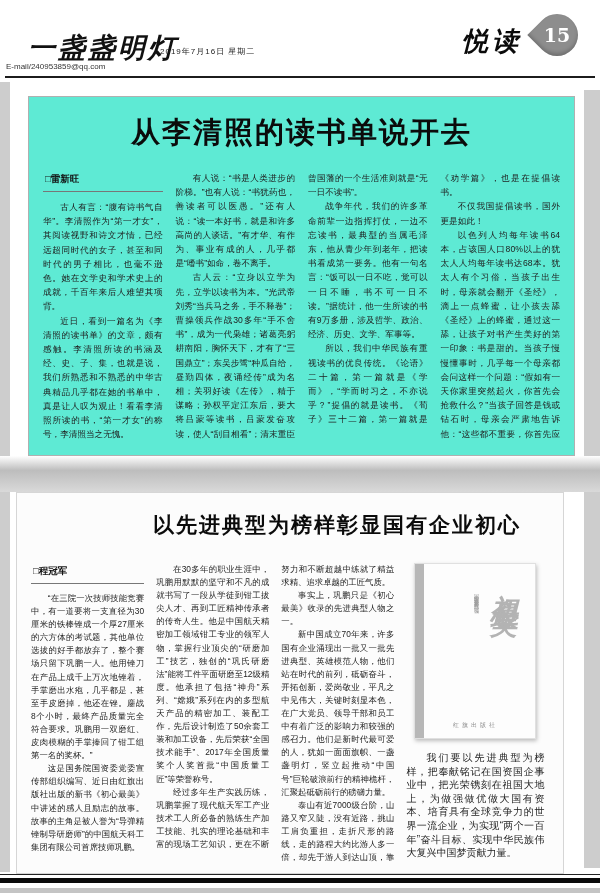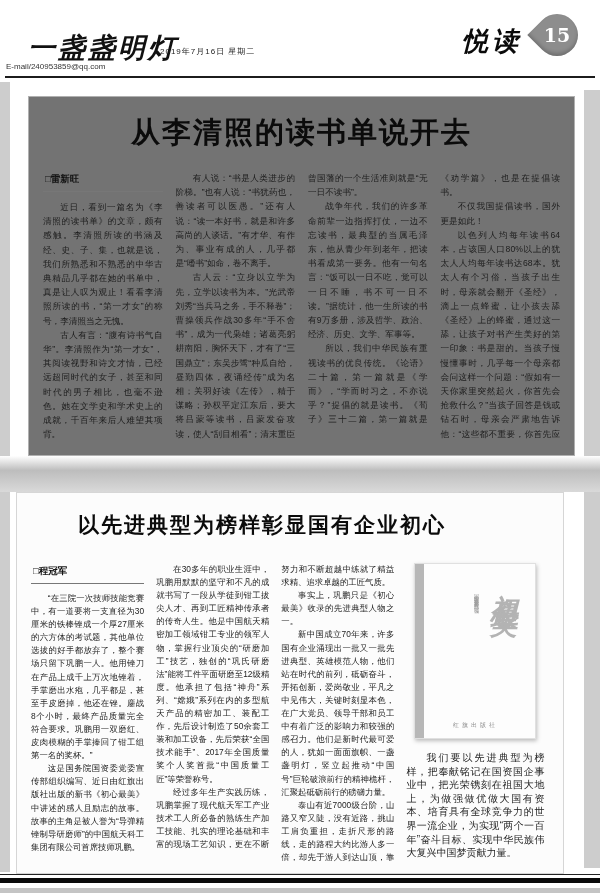--- a/index.html
+++ b/index.html
@@ -27,35 +27,35 @@
   .page-badge { position:absolute; left:536px; top:14px; width:42px; height:42px; background:#8d8d8d;
                 border-radius:50% 50% 50% 0; transform:rotate(45deg);
                 box-shadow:inset -2px -2px 4px rgba(0,0,0,.2); }
   .page-badge span { position:absolute; left:0; top:0; width:42px; height:42px; display:flex;
                      align-items:center; justify-content:center; transform:rotate(-45deg);
                      color:#ffffff; font-family:"DejaVu Serif", serif; font-size:19px; font-weight:bold; }
   .header-rule { position:absolute; left:5px; top:76px; width:590px; height:2px; background:#1c1c1c; }
 
   
   .article-top { position:absolute; left:28px; top:96px; width:547px; height:360px;
-                 border:1px solid #b0b0b0; background:#737373; padding:12px 14px 0 14px; overflow:hidden; }
+                 border:1px solid #b0b0b0; background:#5eead4; padding:12px 14px 0 14px; overflow:hidden; }
   .headline-top { text-align:center; font-size:29px; font-weight:bold; letter-spacing:2px;
                   color:#0b0b0b; font-family:"DejaVu Sans", sans-serif; margin-top:4px; }
   .cols4 { margin-top:18px; height:272px; overflow:hidden;
            column-count:4; column-gap:13px; }
   .byline { font-size:9.5px; font-weight:bold; color:#111; padding:2px 0 5px 2px;
             border-bottom:1px solid #777; margin-bottom:8px; }
   .para { font-size:8.6px; line-height:14.2px; text-align:justify; text-indent:2em; color:#1d1d1d; }
 
   
   .article-bottom { position:absolute; left:16px; top:492px; width:548px; height:382px;
                     border:1px solid #d6d6d6; background:#fcfcfc; padding:10px 12px 0 14px; overflow:hidden; }
   .kicker { font-size:12.5px; font-weight:bold; color:#0c0c0c; letter-spacing:1px; }
   .headline-bottom { font-size:21px; font-weight:bold; letter-spacing:2px; color:#0b0b0b;
-                     font-family:"DejaVu Sans", sans-serif; margin:8px 0 0 47px; }
+                     font-family:"DejaVu Sans", sans-serif; margin:8px 0 0 92px;text-align:center; }
   .bottom-body { display:flex; margin-top:24px; }
   .cols3 { width:372px; height:302px; overflow:hidden; column-count:3; column-gap:12px; }
   .cols3 .para, .closing .para-like { font-size:8.4px; line-height:13.1px; }
   .right-col { width:148px; margin-left:12px; }
 
   .book-cover { position:relative; width:122px; height:176px; margin-left:8px; background:#fdfdfd;
                 border:1px solid #e0e0e0; box-shadow:1px 2px 4px rgba(0,0,0,.25); overflow:hidden; }
   .book-spine { position:absolute; left:0; top:0; width:9px; height:176px; background:#b7b7b7; }
   .book-title { position:absolute; right:14px; top:8px; writing-mode:vertical-rl;
                 font-family:"DejaVu Serif", serif; font-style:italic; font-weight:bold;
@@ -89,22 +89,22 @@
       <span>15</span>
     </div>
     <div class="header-rule"></div>
   </div>
 
   <div class="article-top">
     <div class="headline-top">从李清照的读书单说开去</div>
     <div class="cols4">
       <div class="byline">□雷新旺</div>
       <div>
+          <p class="para">古人有言：“腹有诗书气自华”。李清照作为“第一才女”，其阅读视野和诗文才情，已经远超同时代的女子，甚至和同时代的男子相比，也毫不逊色。她在文学史和学术史上的成就，千百年来后人难望其项背。</p>
           <p class="para">近日，看到一篇名为《李清照的读书单》的文章，颇有感触。李清照所读的书涵及经、史、子、集，也就是说，我们所熟悉和不熟悉的中华古典精品几乎都在她的书单中，真是让人叹为观止！看看李清照所读的书，“第一才女”的称号，李清照当之无愧。</p>
-          <p class="para">古人有言：“腹有诗书气自华”。李清照作为“第一才女”，其阅读视野和诗文才情，已经远超同时代的女子，甚至和同时代的男子相比，也毫不逊色。她在文学史和学术史上的成就，千百年来后人难望其项背。</p>
           <p class="para">有人说：“书是人类进步的阶梯。”也有人说：“书犹药也，善读者可以医愚。”还有人说：“读一本好书，就是和许多高尚的人谈话。”有才华、有作为、事业有成的人，几乎都是“嗜书”如命，卷不离手。</p>
           <p class="para">古人云：“立身以立学为先，立学以读书为本。”光武帝刘秀“当兵马之务，手不释卷”；曹操领兵作战30多年“手不舍书”，成为一代枭雄；诸葛亮躬耕南阳，胸怀天下，才有了“三国鼎立”；东吴步骘“种瓜自给，昼勤四体，夜诵经传”成为名相；关羽好读《左传》，精于谋略；孙权平定江东后，要大将吕蒙等读书，吕蒙发奋攻读，使人“刮目相看”；清末重臣曾国藩的一个生活准则就是“无一日不读书”。</p>
           <p class="para">战争年代，我们的许多革命前辈一边指挥打仗，一边不忘读书，最典型的当属毛泽东，他从青少年到老年，把读书看成第一要务。他有一句名言：“饭可以一日不吃，觉可以一日不睡，书不可一日不读。”据统计，他一生所读的书有9万多册，涉及哲学、政治、经济、历史、文学、军事等。</p>
           <p class="para">所以，我们中华民族有重视读书的优良传统。《论语》二十篇，第一篇就是《学而》，“学而时习之，不亦说乎？”提倡的就是读书。《荀子》三十二篇，第一篇就是《劝学篇》，也是在提倡读书。</p>
           <p class="para">不仅我国提倡读书，国外更是如此！</p>
           <p class="para">以色列人均每年读书64本，占该国人口80%以上的犹太人人均每年读书达68本。犹太人有个习俗，当孩子出生时，母亲就会翻开《圣经》，滴上一点蜂蜜，让小孩去舔《圣经》上的蜂蜜，通过这一舔，让孩子对书产生美好的第一印象：书是甜的。当孩子慢慢懂事时，几乎每一个母亲都会问这样一个问题：“假如有一天你家里突然起火，你首先会抢救什么？”当孩子回答是钱或钻石时，母亲会严肃地告诉他：“这些都不重要，你首先应该抢救的是书！书里藏着的是智慧，这要比钱或钻石贵重得多，而智慧是任何人都抢不走的。”</p>
         </div>
     </div>
   </div>
 

